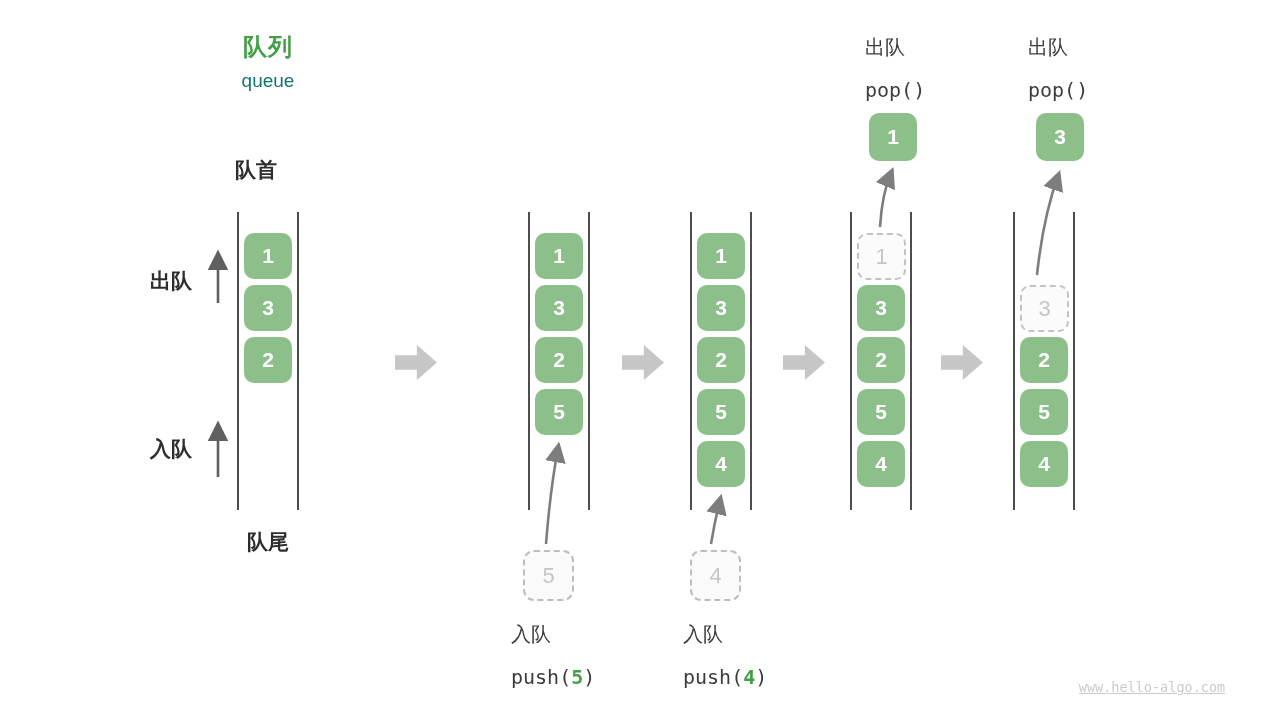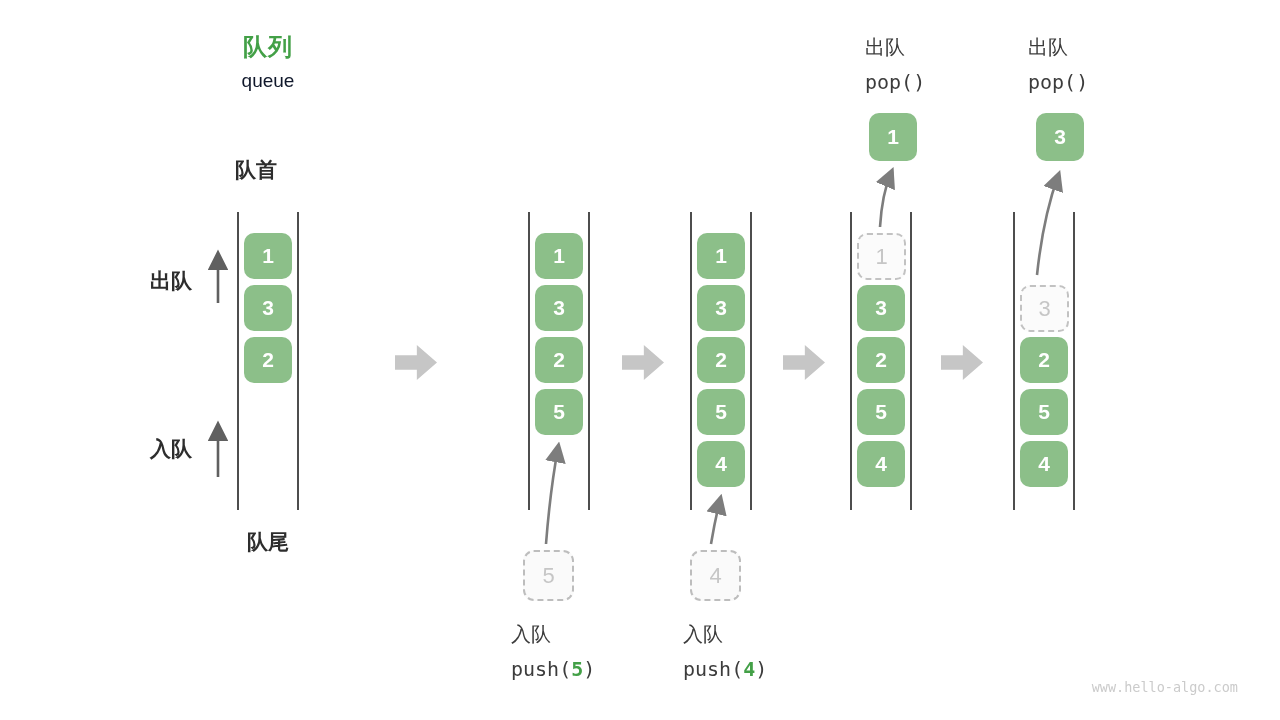--- a/index.html
+++ b/index.html
@@ -4,21 +4,21 @@
 <style>
   * { margin:0; padding:0; box-sizing:border-box; }
   html,body { width:1280px; height:720px; background:#ffffff; overflow:hidden;
               font-family:"Liberation Sans", sans-serif; }
   #canvas { position:relative; width:1280px; height:720px; background:#ffffff; }
 
   
   .title-zh { position:absolute; left:200px; top:31px; width:136px; text-align:center;
               font-size:24px; font-weight:bold; color:#43A047; letter-spacing:1px; }
   .title-en { position:absolute; left:200px; top:70px; width:136px; text-align:center;
-              font-size:19px; color:#0f172a; }
+              font-size:19px; color:#0f766e; }
 
   
   .lbl-front { position:absolute; left:188px; top:156px; width:136px; text-align:center;
                font-size:21px; font-weight:bold; color:#2d2d2d; }
   .lbl-rear  { position:absolute; left:200px; top:528px; width:136px; text-align:center;
                font-size:21px; font-weight:bold; color:#2d2d2d; }
   .lbl-deq   { position:absolute; left:150px; top:267px; width:54px; text-align:left;
                font-size:21px; font-weight:bold; color:#2d2d2d; }
   .lbl-enq   { position:absolute; left:150px; top:435px; width:54px; text-align:left;
                font-size:21px; font-weight:bold; color:#2d2d2d; }
@@ -48,39 +48,39 @@
 
   
   .stand-dashed { position:absolute; top:550px; width:51px; height:51px; border-radius:11px;
                   border:2.5px dashed #bdbdbd; background:#fafafa; color:#c6c6c6;
                   display:flex; align-items:center; justify-content:center; font-size:22px; }
   .in-2 { left:523px; } .in-3 { left:690px; }
 
   
   .anno { position:absolute; color:#3c3c3c; font-size:20px; line-height:35px; }
   .anno .op { display:block; }
-  .anno .code { display:block; font-family:"DejaVu Sans Mono", monospace; font-size:20px; }
+  .anno .code { display:block; font-family:"DejaVu Sans Mono", monospace; font-size:20px;margin-top:8px; }
   .anno .code .arg { color:#43A047; font-weight:bold; }
   .anno-push-2 { left:511px; top:617px; }
   .anno-push-3 { left:683px; top:617px; }
   .anno-pop-4  { left:865px; top:30px; }
   .anno-pop-5  { left:1028px; top:30px; }
 
   
   .flow-arrow { position:absolute; top:345px; width:42px; height:35px; background:#c6c6c6;
                 clip-path:polygon(0% 29%, 52% 29%, 52% 0%, 100% 50%, 52% 100%, 52% 71%, 0% 71%); }
   .fa-1 { left:395px; } .fa-2 { left:622px; } .fa-3 { left:783px; } .fa-4 { left:941px; }
 
   
   #arrow-overlay { position:absolute; left:0; top:0; width:1280px; height:720px;
                    pointer-events:none; }
 
   
-  .watermark { position:absolute; left:1066px; top:679px; width:172px; text-align:right;
-               font-family:"DejaVu Sans Mono", monospace; font-size:13.5px; color:#cbcbcb; }
+  .watermark { position:absolute; left:1066px; top:679px; width:172px; text-align:center;
+               font-family:"DejaVu Sans Mono", monospace; font-size:13.5px; color:#cbcbcb;text-decoration:underline; }
 </style>
 </head>
 <body>
 
 <div id="canvas">
 
   <div class="title-zh">队列</div>
   <div class="title-en">queue</div>
 
   <div class="lbl-front">队首</div>

